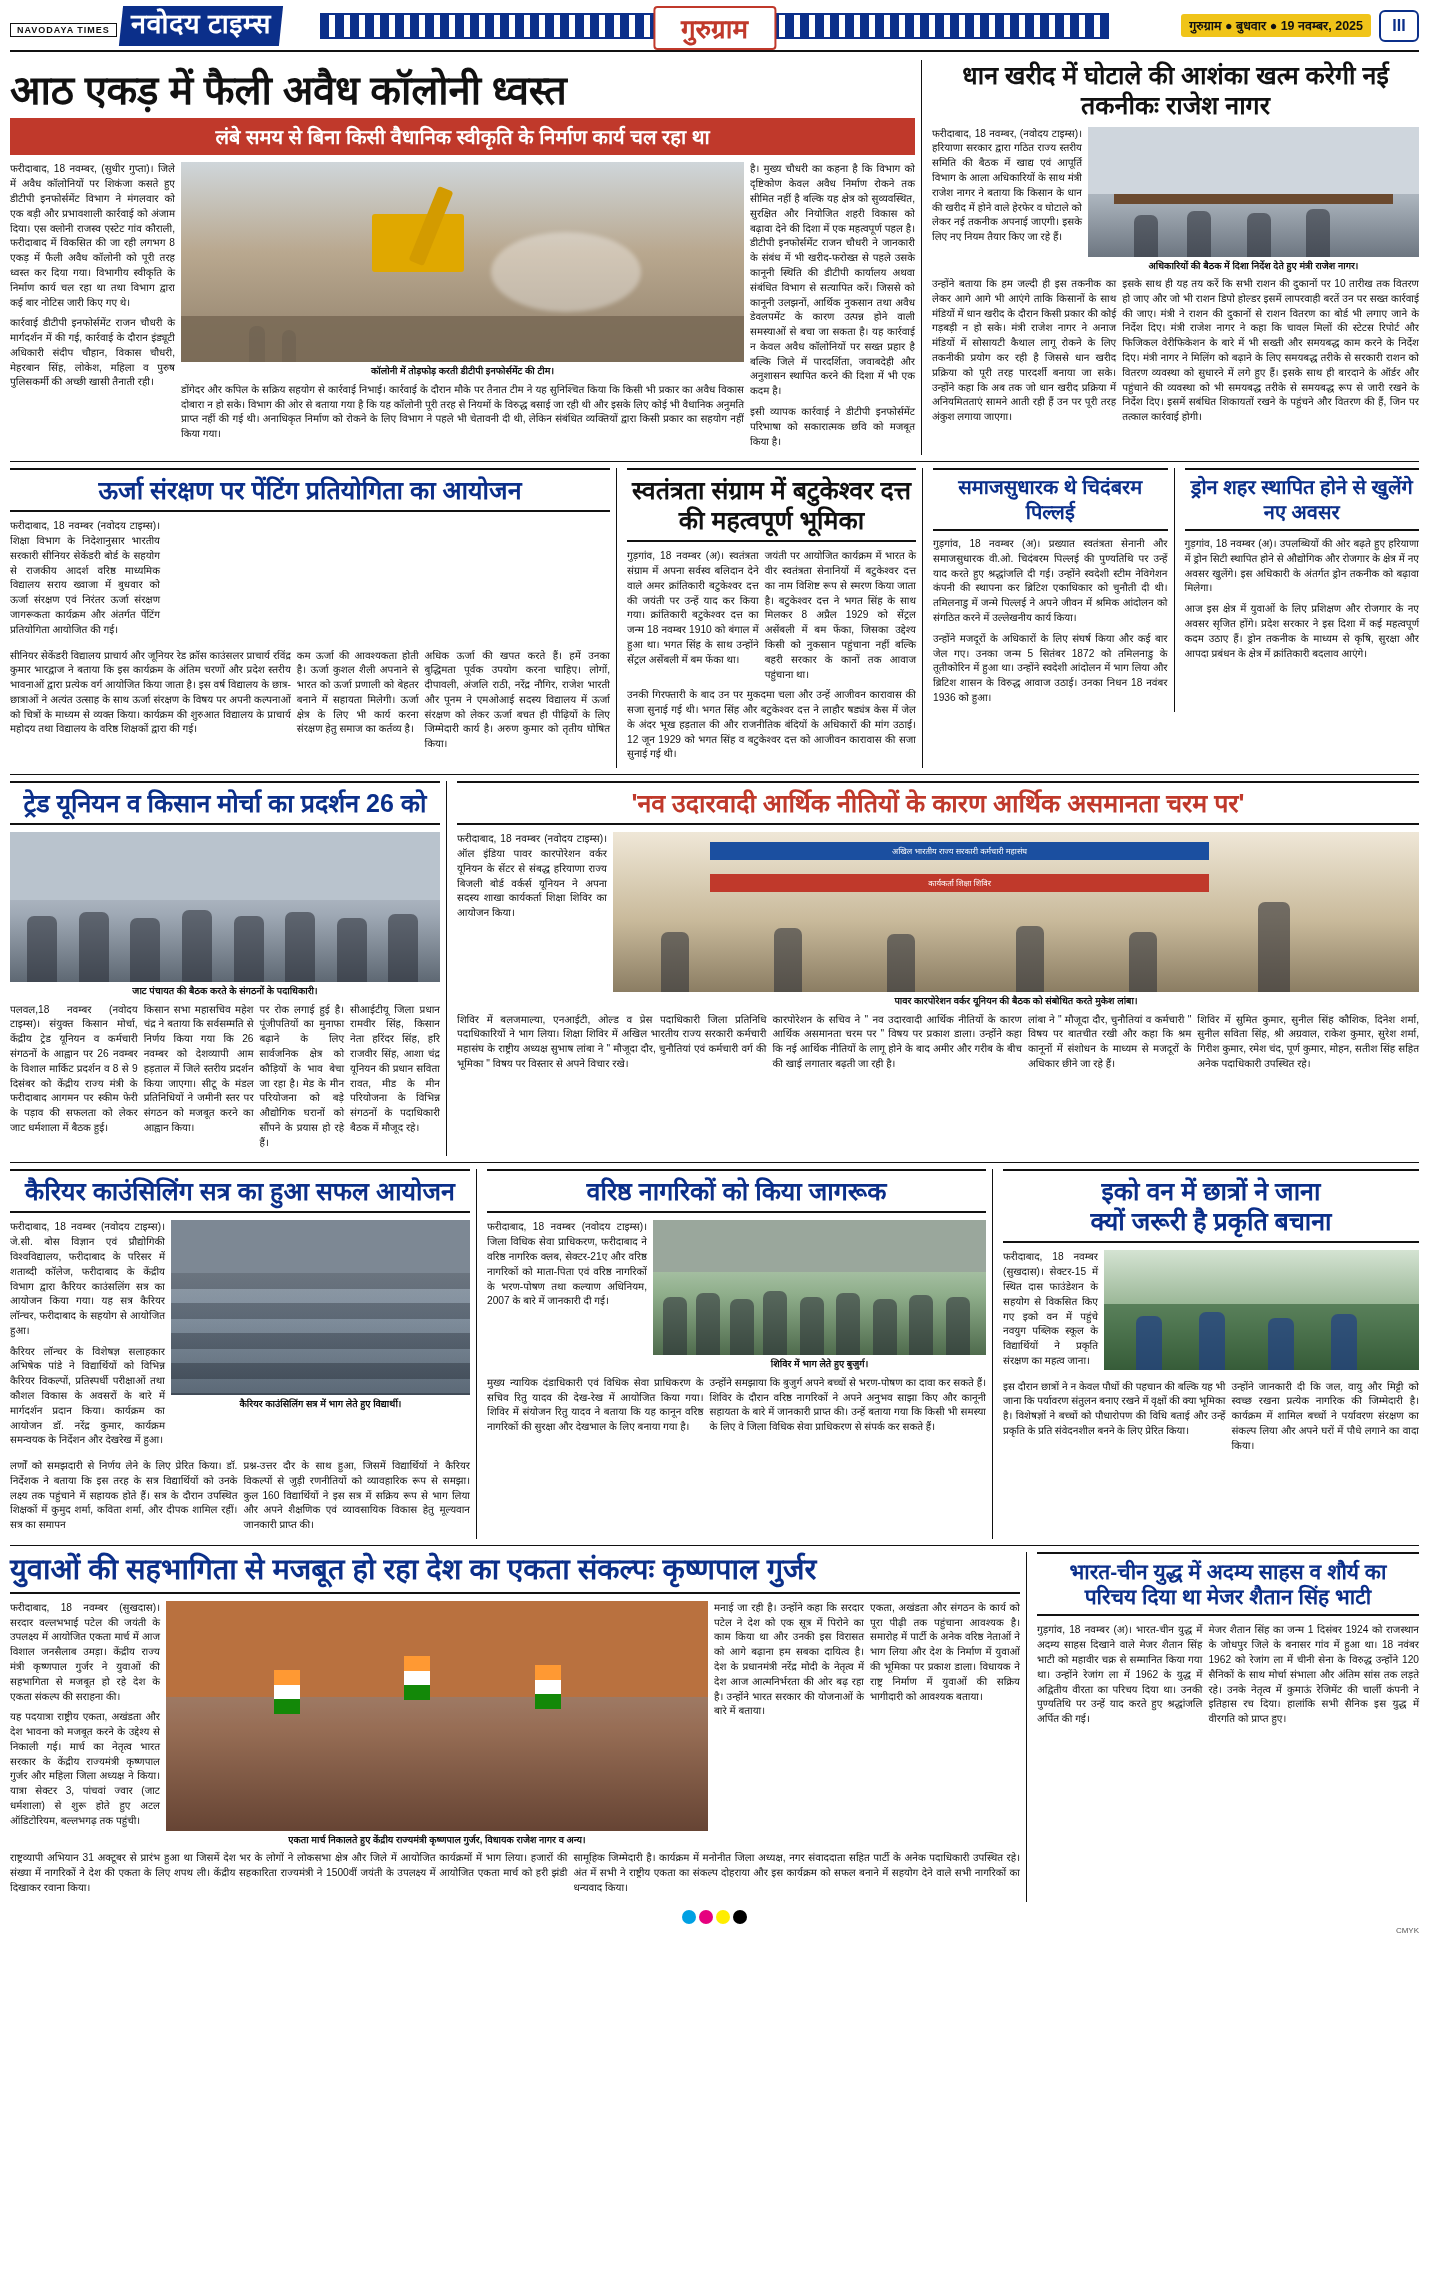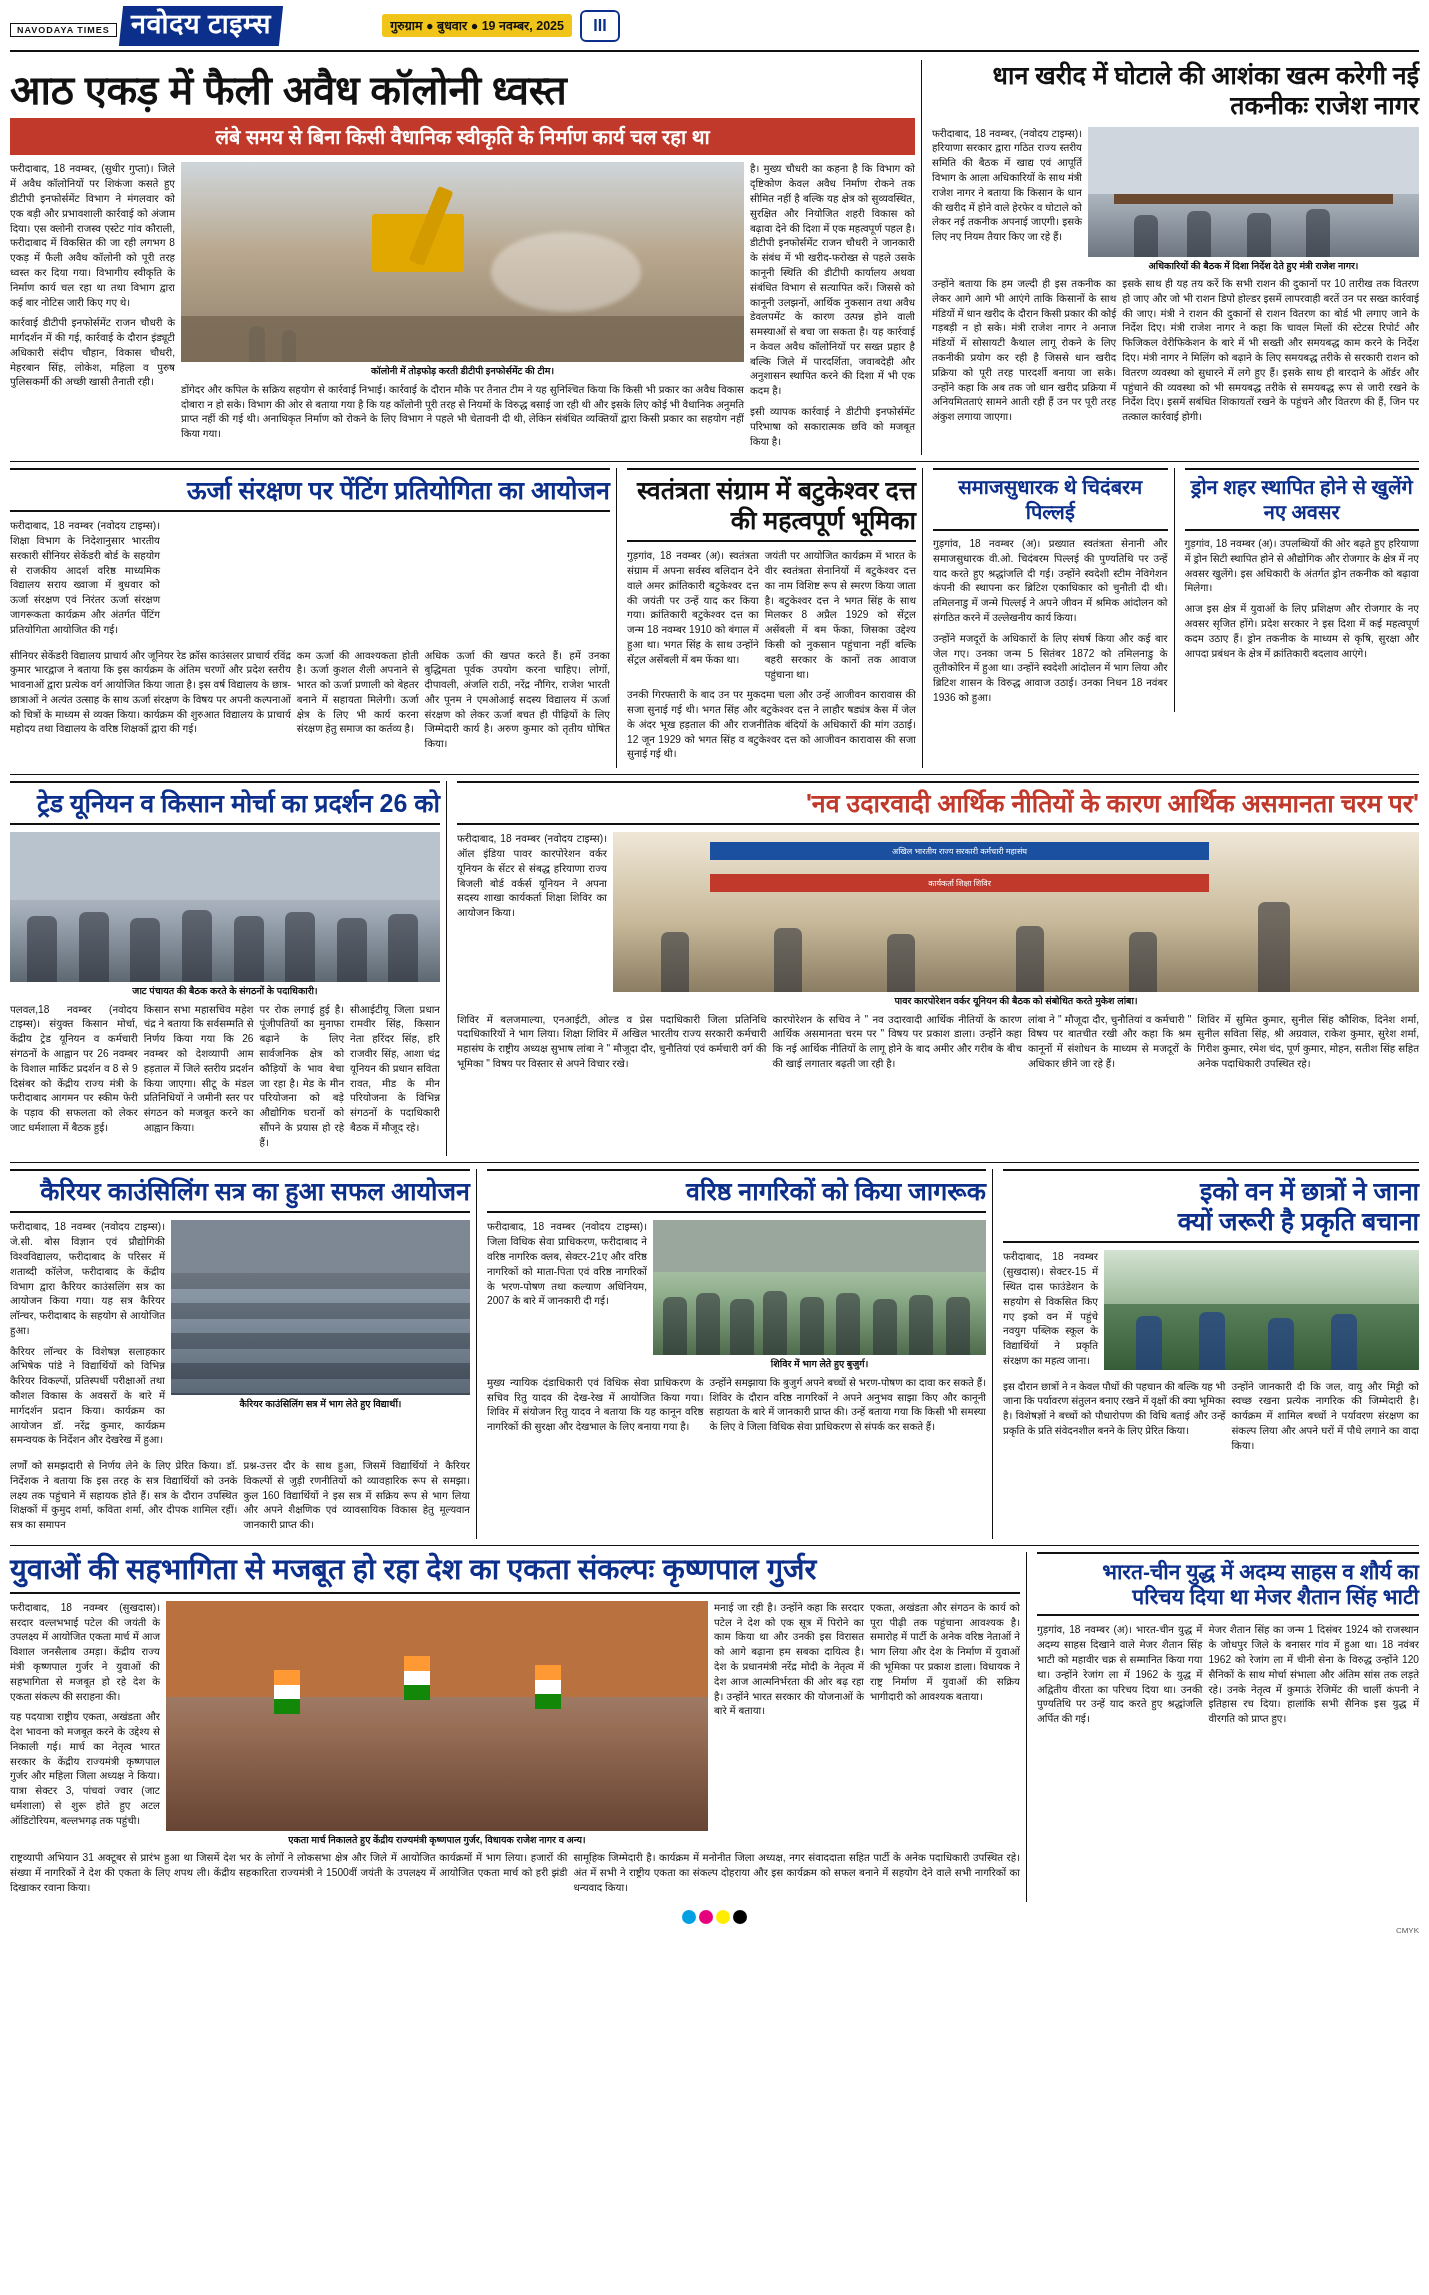--- a/index.html
+++ b/index.html
@@ -39,21 +39,21 @@
   
   .rule { border-top:1px solid #111; margin:6px 0; }
   h1.lead {
     font-size:40px; font-weight:bold; margin:8px 0 6px 0; line-height:1.12; letter-spacing:-0.2px;
   }
   .subbar {
     background:#c0392b; color:#fff; font-weight:bold; font-size:20px;
     padding:5px 10px; text-align:center; margin-bottom:7px;
   }
   h2.hdl { font-size:25px; font-weight:bold; line-height:1.2; margin:0 0 7px 0; }
-  h2.hdl.center { text-align:right; }
+  h2.hdl.center { text-align:center; }
   h3.hdl-s { font-size:20px; font-weight:bold; line-height:1.22; margin:0 0 6px 0; }
   h3.hdl-s.center { text-align:center; }
   .hdl-box { border-top:2px solid #111; border-bottom:2px solid #111; padding:5px 0; margin-bottom:7px; }
   .hdl-blue { color:#0b2f8a; }
   .hdl-red { color:#c0392b; }
 
   .body-col { font-size:10.2px; line-height:1.45; text-align:justify; color:#111; }
   .body-col p { margin:0 0 6px 0; }
   .cap { font-size:9.5px; font-weight:bold; text-align:center; margin-top:3px; line-height:1.3; }
 
@@ -84,20 +84,25 @@
 </head>
 <body>
 
 <div class="page">
 
   <div class="masthead">
     <div class="mast-left">
       <div class="mast-kicker">NAVODAYA TIMES</div>
       <div class="mast-logo"><span>नवोदय टाइम्स</span></div>
     </div>
+    <div class="mast-mid">
+      <div class="stripes">
+        <div class="mast-section">गुरुग्राम</div>
+      </div>
+    </div>
     <div class="mast-right">
       <div class="mast-date">गुरुग्राम ● बुधवार ● 19 नवम्बर, 2025</div>
       <div class="page-badge">III</div>
     </div>
   </div>
 
   <div class="grid sec">
 
     <div class="col" style="flex:0 0 905px;">
       <h1 class="lead">आठ एकड़ में फैली अवैध कॉलोनी ध्वस्त</h1>

